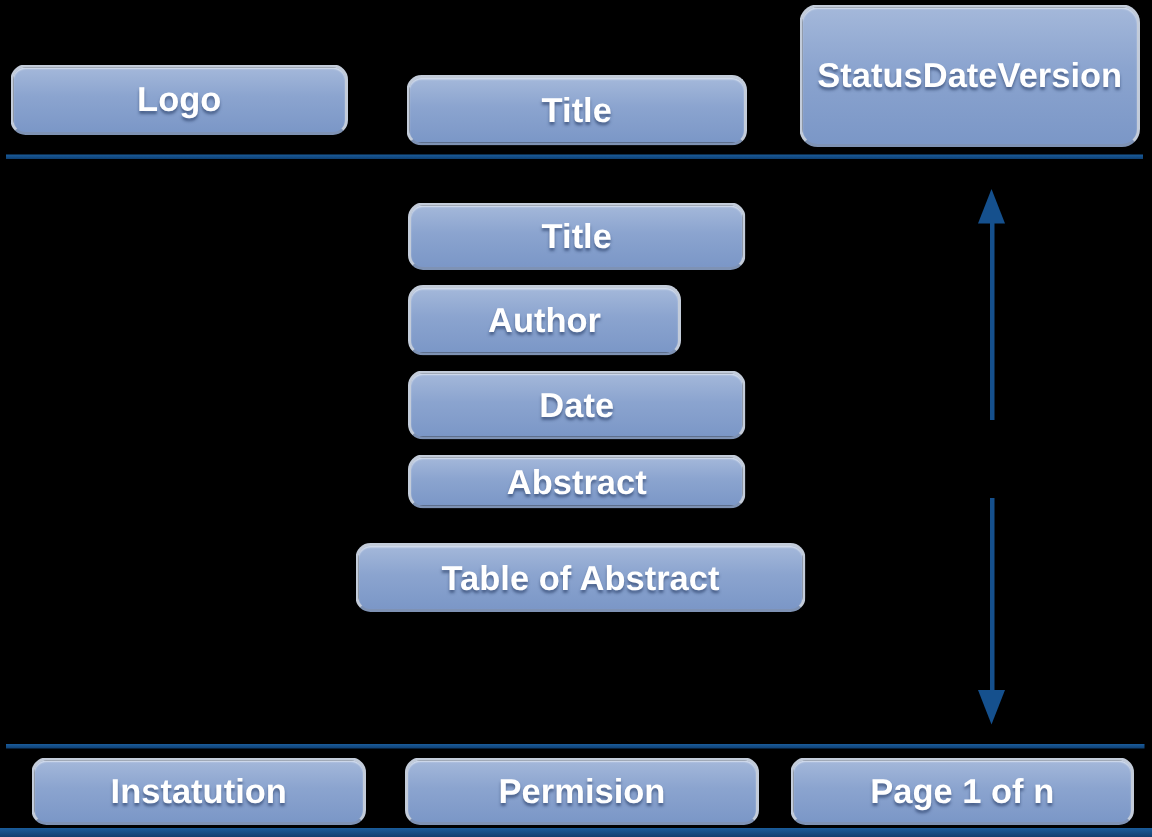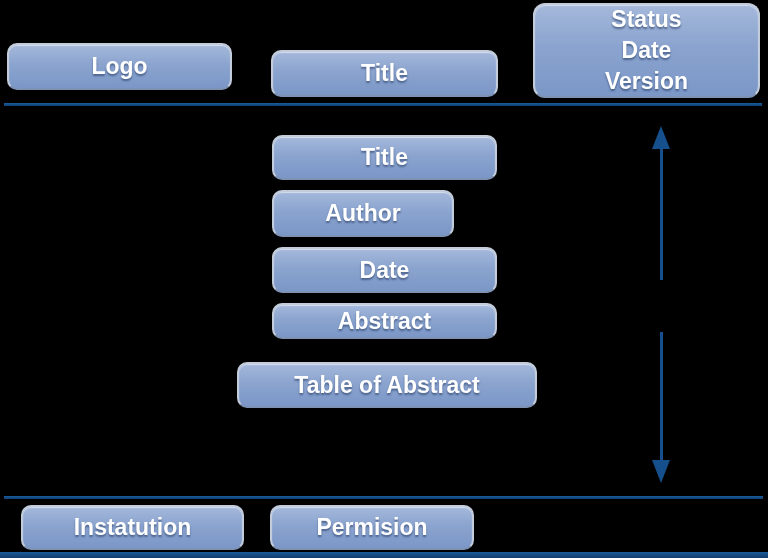--- a/index.html
+++ b/index.html
@@ -29,30 +29,30 @@
     color: #ffffff;
     font-size: 23px;
     font-weight: bold;
     text-shadow: 0 2px 2px rgba(25,45,85,0.55);
     text-align: center;
   }
   
   .logo-box      { left: 7px;   top: 43px;  width: 225px; height: 47px; }
   .hdr-title-box { left: 271px; top: 50px;  width: 227px; height: 47px; }
   .status-box    { left: 533px; top: 3px;   width: 227px; height: 95px;
-                   flex-direction: column; line-height: 31px; border-radius: 12px; }
+                   flex-direction: row; line-height: 31px; border-radius: 12px; }
   
   .m-title    { left: 272px; top: 135px; width: 225px; height: 45px; }
   .m-author   { left: 272px; top: 190px; width: 182px; height: 47px; }
   .m-date     { left: 272px; top: 247px; width: 225px; height: 46px; }
   .m-abstract { left: 272px; top: 303px; width: 225px; height: 36px; }
   .m-toc      { left: 237px; top: 362px; width: 300px; height: 46px; }
   
   .f-inst { left: 21px;   top: 505px; width: 223px; height: 45px; }
-  .f-perm { left: 270px; top: 505px; width: 204px; height: 45px; }
+  .f-perm { left: 270px; top: 505px; width: 236px; height: 45px; }
   .f-page { left: 527px; top: 505px; width: 229px; height: 45px; }
   
   .hline {
     position: absolute;
     height: 3px;
     background: linear-gradient(180deg, #1a5c9b, #0e3f72);
   }
   .line-header { left: 4px; top: 103px; width: 758px; }
   .line-footer { left: 4px; top: 496px; width: 759px; }
   .line-bottom { left: 0;   top: 552px; width: 768px; height: 6px;
@@ -137,16 +137,19 @@
   </div>
 
   <div class="hline line-footer"></div>
 
   <div class="box f-inst">
     <span>Instatution</span>
   </div>
   <div class="box f-perm">
     <span>Permision</span>
   </div>
+  <div class="box f-page">
+    <span>Page 1 of n</span>
+  </div>
 
   <div class="hline line-bottom"></div>
 
 </div>
 
 </body></html>

